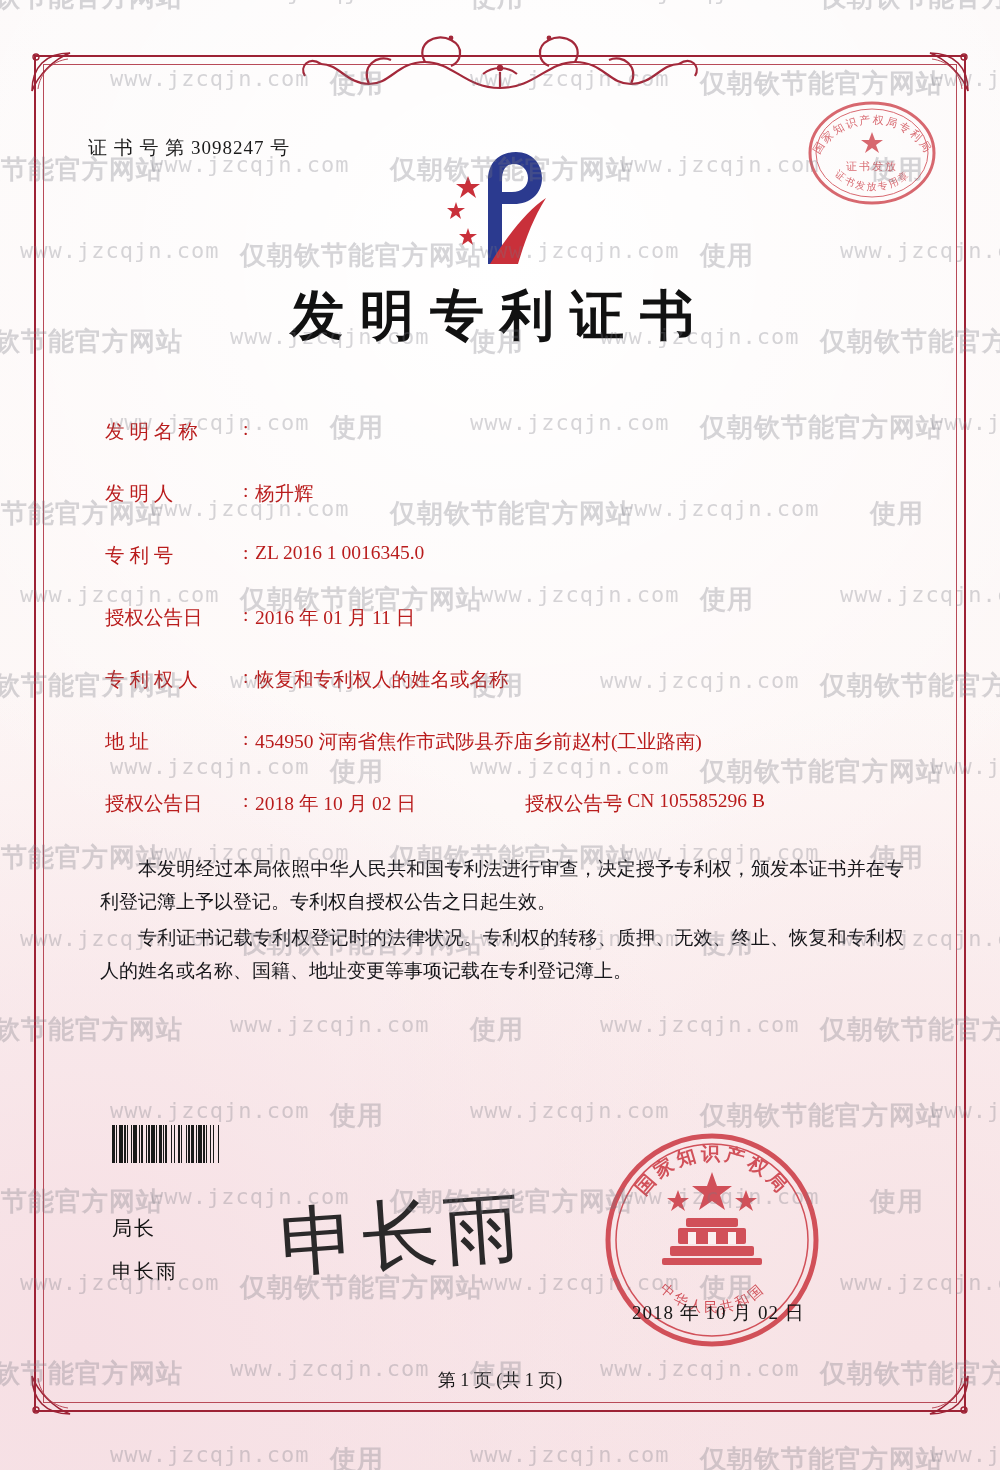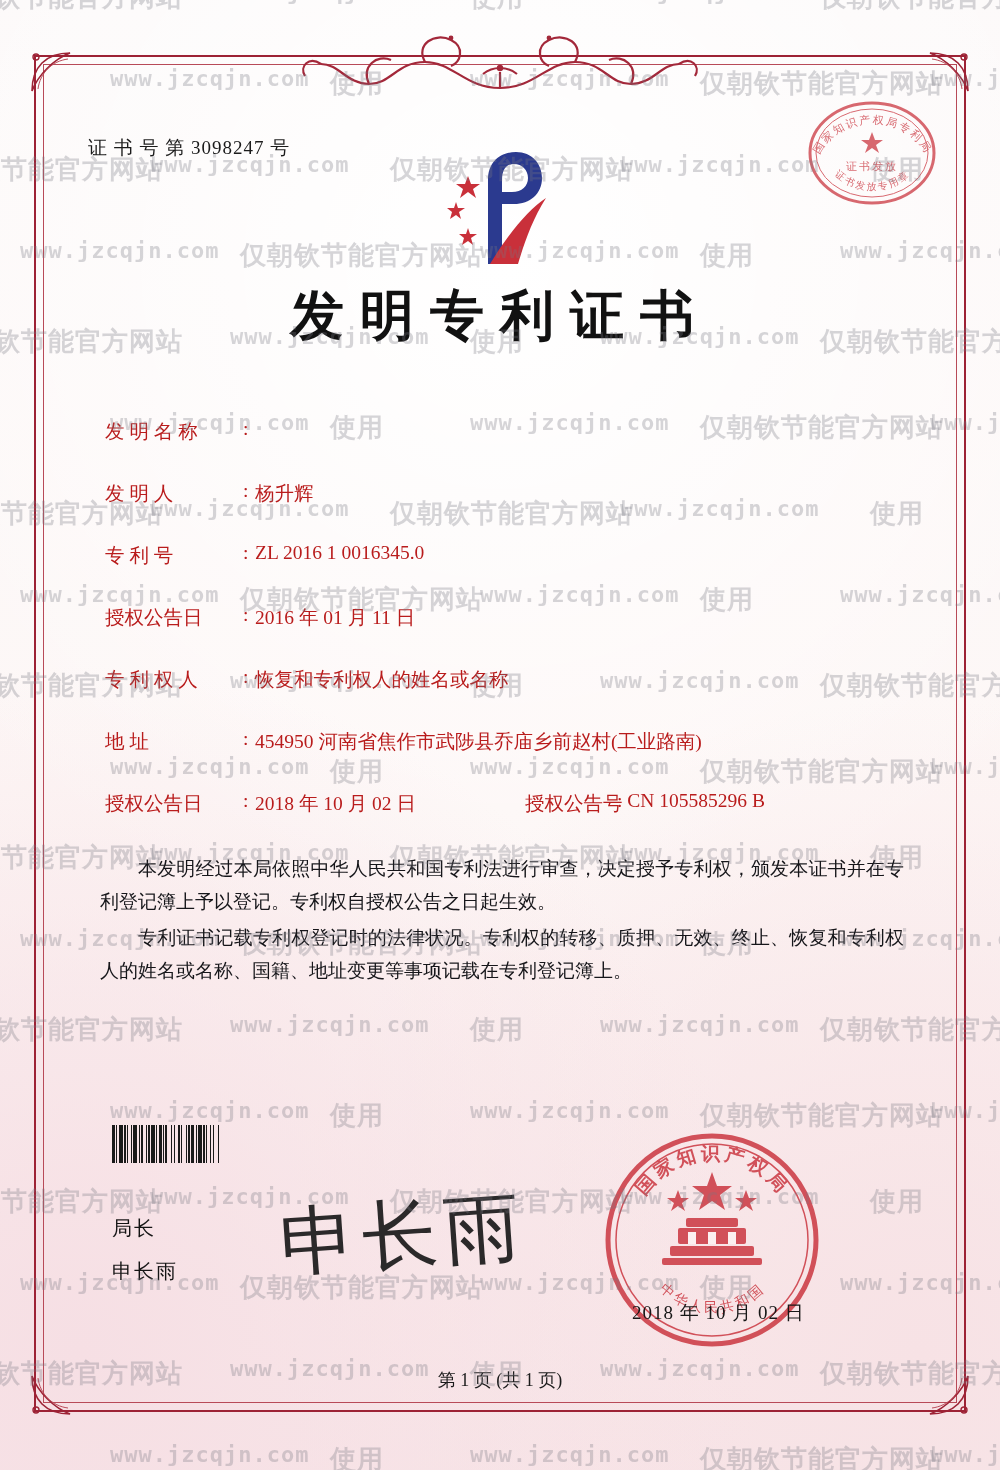--- a/index.html
+++ b/index.html
@@ -156,21 +156,21 @@
   }
   .wm {
     position:absolute;
     white-space:nowrap;
     font-family:"DejaVu Sans","Liberation Sans",sans-serif;
     font-size:22px;
     font-weight:bold;
     color:rgba(120,120,130,0.30);
     letter-spacing:1px;
   }
-  .wm.url { font-family:"DejaVu Sans Mono","Liberation Mono",monospace; font-weight:bold; }
+  .wm.url { font-family:"DejaVu Sans Mono","Liberation Mono",monospace; font-weight:normal; }
   .wm.big { font-size:26px; }
 </style>
 </head>
 <body>
 
 <div class="paper"></div>
 
 <div class="border-outer"></div>
 <div class="border-inner"></div>
 

